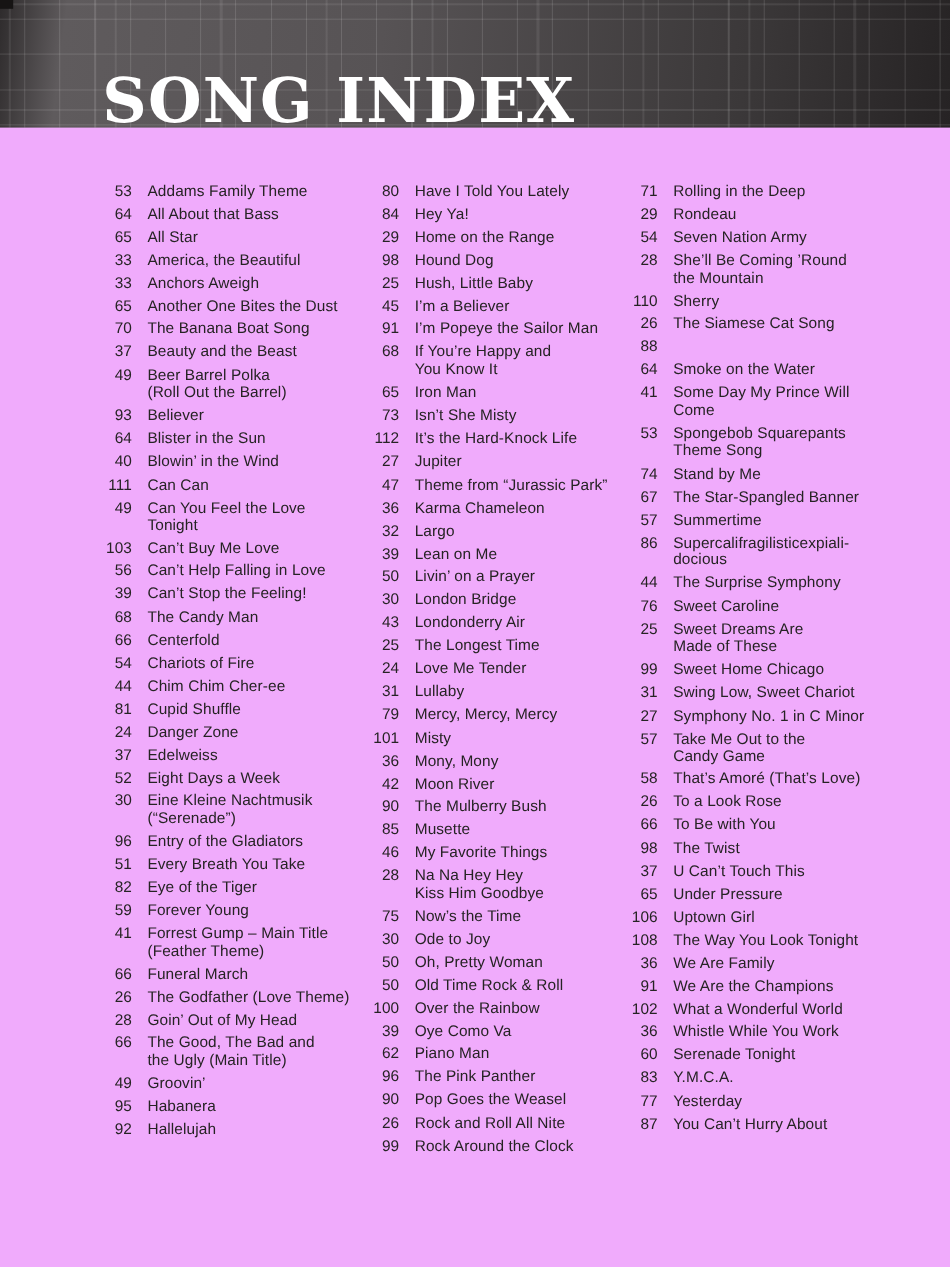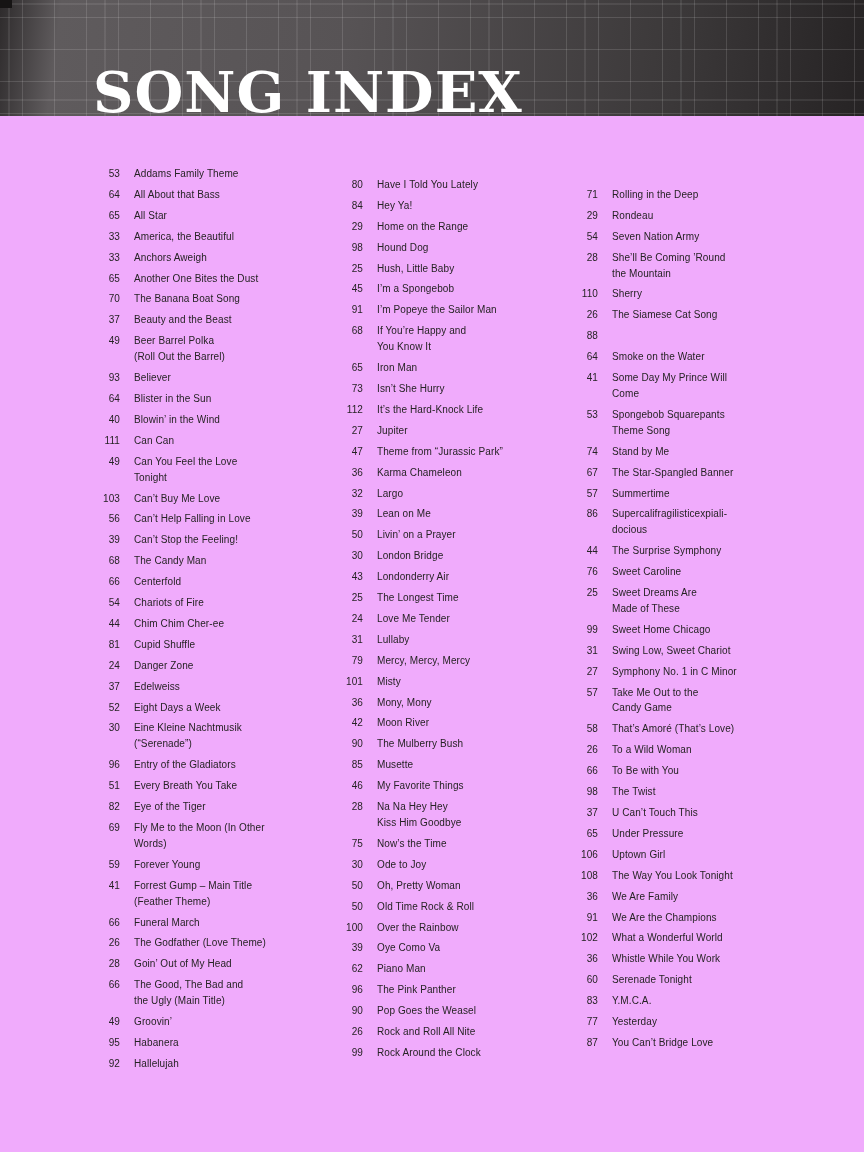--- a/index.html
+++ b/index.html
@@ -40,24 +40,23 @@
     font-size: 56px;
     line-height: 1;
     letter-spacing: 1px;
     color: #ffffff;
   }
   
   .index {
     display: flex;
     padding: 50px 0 0 82px;
     color: #262324;
-    font-size: 10px;
+    font-size: 14px;
     line-height: 15.9px;
     letter-spacing: 0.1px;
-    align-items: center;
   }
   .col { flex: none; }
   .col-1 { width: 243px; }
   .col-2 { width: 235px; }
   .col-3 { width: 248px; }
   .entry {
     display: flex;
     align-items: flex-start;
     margin-bottom: 5px;
   }
@@ -194,25 +193,20 @@
         </div>
         <div class="entry">
           <span class="num">51</span>
           <span class="title">Every Breath You Take</span>
         </div>
         <div class="entry">
           <span class="num">82</span>
           <span class="title">Eye of the Tiger</span>
         </div>
         <div class="entry">
-          <span class="num">69</span>
-          <span class="title">Fly Me to the Moon (In Other
-Words)</span>
-        </div>
-        <div class="entry">
           <span class="num">59</span>
           <span class="title">Forever Young</span>
         </div>
         <div class="entry">
           <span class="num">41</span>
           <span class="title">Forrest Gump – Main Title
 (Feather Theme)</span>
         </div>
         <div class="entry">
           <span class="num">66</span>
@@ -260,38 +254,38 @@
         <div class="entry">
           <span class="num">98</span>
           <span class="title">Hound Dog</span>
         </div>
         <div class="entry">
           <span class="num">25</span>
           <span class="title">Hush, Little Baby</span>
         </div>
         <div class="entry">
           <span class="num">45</span>
-          <span class="title">I’m a Spongebob</span>
+          <span class="title">I’m a Believer</span>
         </div>
         <div class="entry">
           <span class="num">91</span>
           <span class="title">I’m Popeye the Sailor Man</span>
         </div>
         <div class="entry">
           <span class="num">68</span>
           <span class="title">If You’re Happy and
 You Know It</span>
         </div>
         <div class="entry">
           <span class="num">65</span>
           <span class="title">Iron Man</span>
         </div>
         <div class="entry">
           <span class="num">73</span>
-          <span class="title">Isn’t She Hurry</span>
+          <span class="title">Isn’t She Misty</span>
         </div>
         <div class="entry">
           <span class="num">112</span>
           <span class="title">It’s the Hard-Knock Life</span>
         </div>
         <div class="entry">
           <span class="num">27</span>
           <span class="title">Jupiter</span>
         </div>
         <div class="entry">
@@ -501,21 +495,21 @@
           <span class="num">57</span>
           <span class="title">Take Me Out to the
 Candy Game</span>
         </div>
         <div class="entry">
           <span class="num">58</span>
           <span class="title">That’s Amoré (That’s Love)</span>
         </div>
         <div class="entry">
           <span class="num">26</span>
-          <span class="title">To a Wild Woman</span>
+          <span class="title">To a Look Rose</span>
         </div>
         <div class="entry">
           <span class="num">66</span>
           <span class="title">To Be with You</span>
         </div>
         <div class="entry">
           <span class="num">98</span>
           <span class="title">The Twist</span>
         </div>
         <div class="entry">
@@ -557,17 +551,17 @@
         <div class="entry">
           <span class="num">83</span>
           <span class="title">Y.M.C.A.</span>
         </div>
         <div class="entry">
           <span class="num">77</span>
           <span class="title">Yesterday</span>
         </div>
         <div class="entry">
           <span class="num">87</span>
-          <span class="title">You Can’t Bridge Love</span>
+          <span class="title">You Can’t Hurry About</span>
         </div>
       </div>
   </main>
 </div>
 
 </body></html>

